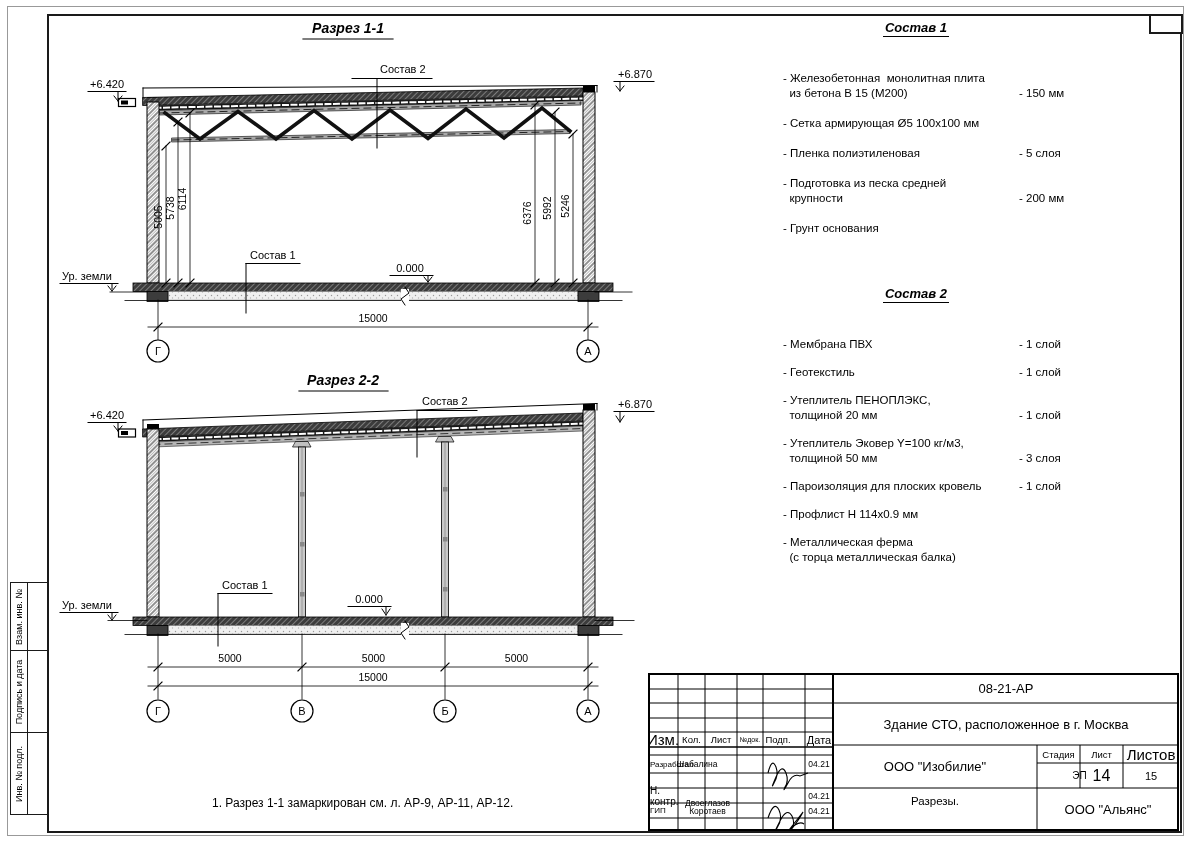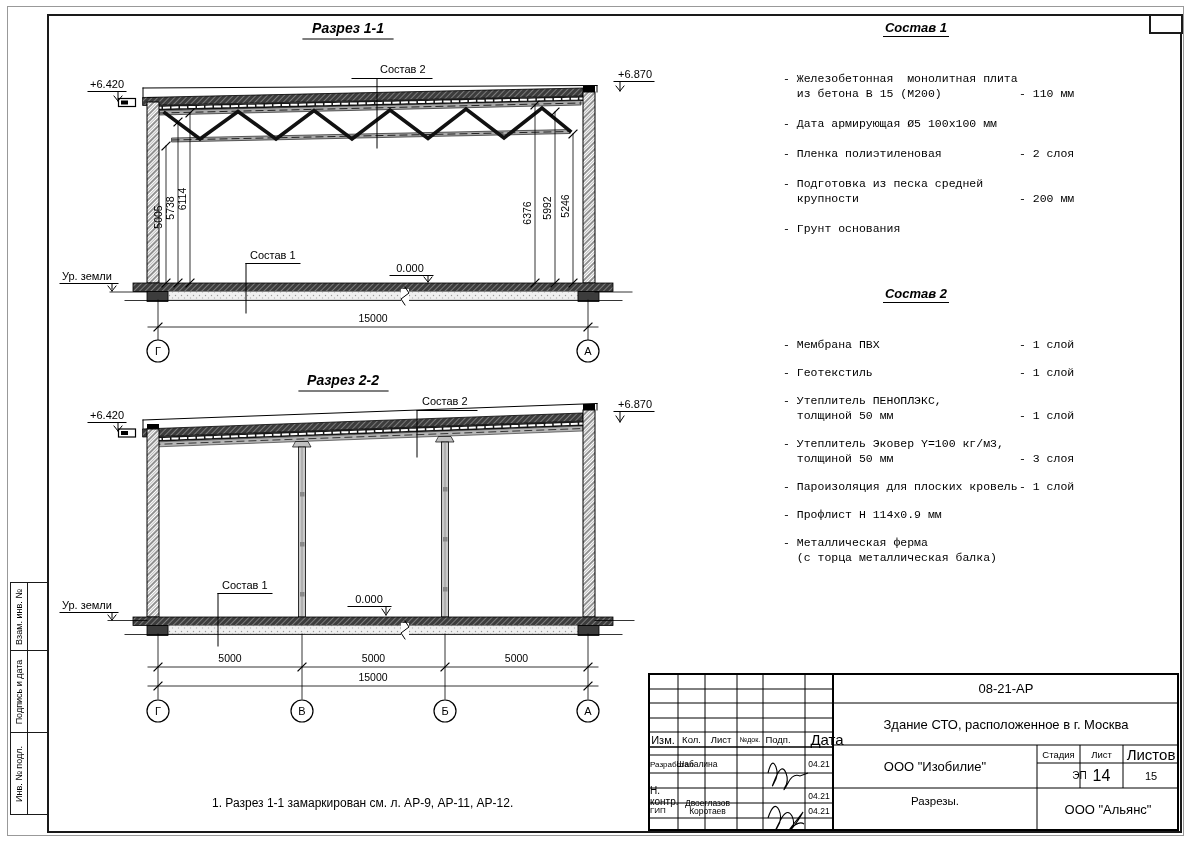--- a/index.html
+++ b/index.html
@@ -12,21 +12,21 @@
   .sbox .lbl span{position:absolute;left:50%;top:50%;transform:translate(-50%,-50%) rotate(-90deg);white-space:nowrap;font-size:9px;}
   .sbox .blank{flex:1;}
   svg text{font-family:"Liberation Sans",sans-serif;fill:#000;}
   .dimtxt{font-size:10.5px;}
   .lbltxt{font-size:11px;}
   .sectitle{font-size:14px;font-weight:bold;font-style:italic;}
   .axis{font-size:11px;}
   .mat-col{position:absolute;left:783px;width:296px;font-size:11.5px;line-height:15px;}
   .mat-head{width:250px;text-align:center;font-size:13px;font-weight:bold;font-style:italic;margin:0 0 36px 8px;}
   .mat-head span{border-bottom:1.2px solid #000;padding:0 2px 1px 2px;}
-  .mat-item{display:flex;align-items:flex-end;margin-bottom:15px;font-family:Liberation Mono, monospace;}
+  .mat-item{display:flex;align-items:flex-end;margin-bottom:15px;}
   .mat-item .nm{width:236px;white-space:pre-wrap;}
   .mat-item .vl{flex:1;white-space:nowrap;}
   .c2 .mat-item{margin-bottom:13px;}
   .notes{position:absolute;left:212px;top:766px;font-size:12px;line-height:15px;white-space:pre-wrap;}
   .tb{position:absolute;left:648px;top:673px;width:531px;height:158px;}
   .tb .cell{position:absolute;display:flex;align-items:center;justify-content:center;text-align:center;}
   .tb .left{justify-content:flex-start;text-align:left;}
 </style>
 </head>
 <body>
@@ -304,29 +304,29 @@
           <line x1="116" y1="615" x2="112" y2="620"></line>
         </g>
     </g>
   </svg>
 
   <div class="mat-col" style="top:20px;">
     <div class="mat-head"><span>Состав 1</span></div>
     <div class="mat-item">
         <div class="nm">- Железобетонная  монолитная плита
   из бетона В 15 (М200)</div>
-        <div class="vl">- 110 мм</div>
-      </div>
-    <div class="mat-item">
-        <div class="nm">- Дата армирующая Ø5 100x100 мм</div>
+        <div class="vl">- 150 мм</div>
+      </div>
+    <div class="mat-item">
+        <div class="nm">- Сетка армирующая Ø5 100x100 мм</div>
         <div class="vl"></div>
       </div>
     <div class="mat-item">
         <div class="nm">- Пленка полиэтиленовая</div>
-        <div class="vl">-  2 слоя</div>
+        <div class="vl">-  5 слоя</div>
       </div>
     <div class="mat-item">
         <div class="nm">- Подготовка из песка средней
   крупности</div>
         <div class="vl">- 200 мм</div>
       </div>
     <div class="mat-item">
         <div class="nm">- Грунт основания</div>
         <div class="vl"></div>
       </div>
@@ -337,21 +337,21 @@
     <div class="mat-item">
         <div class="nm">- Мембрана ПВХ</div>
         <div class="vl">- 1 слой</div>
       </div>
     <div class="mat-item">
         <div class="nm">- Геотекстиль</div>
         <div class="vl">- 1 слой</div>
       </div>
     <div class="mat-item">
         <div class="nm">- Утеплитель ПЕНОПЛЭКС,
-  толщиной 50 мм</div>
+  толщиной 20 мм</div>
         <div class="vl">- 1 слой</div>
       </div>
     <div class="mat-item">
         <div class="nm">- Утеплитель Эковер Y=100 кг/м3,
   толщиной 50 мм</div>
         <div class="vl">- 3 слоя</div>
       </div>
     <div class="mat-item">
         <div class="nm">- Пароизоляция для плоских кровель</div>
         <div class="vl">- 1 слой</div>
@@ -398,26 +398,26 @@
         <line x1="185" y1="72" x2="531" y2="72"></line>
           <line x1="389" y1="90" x2="531" y2="90"></line>
       </g>
       <g fill="none" stroke="#000" stroke-width="1.1">
         <path d="M120,100 q4,-16 8,-6 q3,8 -2,16 q-4,8 2,-6 q6,-14 10,-4 q3,8 -1,14 q-3,7 3,-4 q5,-10 12,-7 l8,-3"></path>
       </g>
       <g fill="none" stroke="#000" stroke-width="1.1">
         <path d="M120,145 q6,-18 11,-8 q4,9 -2,18 q-5,9 3,-7 q7,-14 12,-5 q4,9 -2,15 q-4,5 4,-5 q6,-8 9,-14 l-14,18 q10,-10 15,-6"></path>
       </g>
     </svg>
-    <div class="cell" style="left:0;top:59px;width:30px;height:15px;font-size:11px;">Изм.</div>
+    <div class="cell" style="left:0;top:59px;width:30px;height:15px;font-size:15px;">Изм.</div>
     <div class="cell" style="left:30px;top:59px;width:27px;height:15px;font-size:9.5px;">Кол.</div>
     <div class="cell" style="left:57px;top:59px;width:32px;height:15px;font-size:9.5px;">Лист</div>
     <div class="cell" style="left:89px;top:59px;width:26px;height:15px;font-size:7px;">№док.</div>
     <div class="cell" style="left:115px;top:59px;width:30px;height:15px;font-size:9.5px;">Подп.</div>
-    <div class="cell" style="left:157px;top:59px;width:28px;height:15px;font-size:15px;padding-left:8px;">Дата</div>
+    <div class="cell" style="left:157px;top:59px;width:28px;height:15px;font-size:11px;">Дата</div>
 
     <div class="cell left" style="left:2px;top:82px;width:28px;height:18px;font-size:8px;">Разработал</div>
     <div class="cell" style="left:30px;top:82px;width:38px;height:18px;font-size:8.5px;">Шабалина</div>
     <div class="cell" style="left:157px;top:82px;width:28px;height:18px;font-size:8.5px;">04.21</div>
 
     <div class="cell left" style="left:2px;top:115px;width:28px;height:15px;font-size:10px;">Н. контр.</div>
     <div class="cell" style="left:30px;top:115px;width:59px;height:29px;font-size:8.5px;">Двоеглазов</div>
     <div class="cell" style="left:157px;top:115px;width:28px;height:15px;font-size:8.5px;">04.21</div>
 
     <div class="cell left" style="left:2px;top:130px;width:28px;height:15px;font-size:8px;">ГИП</div>

